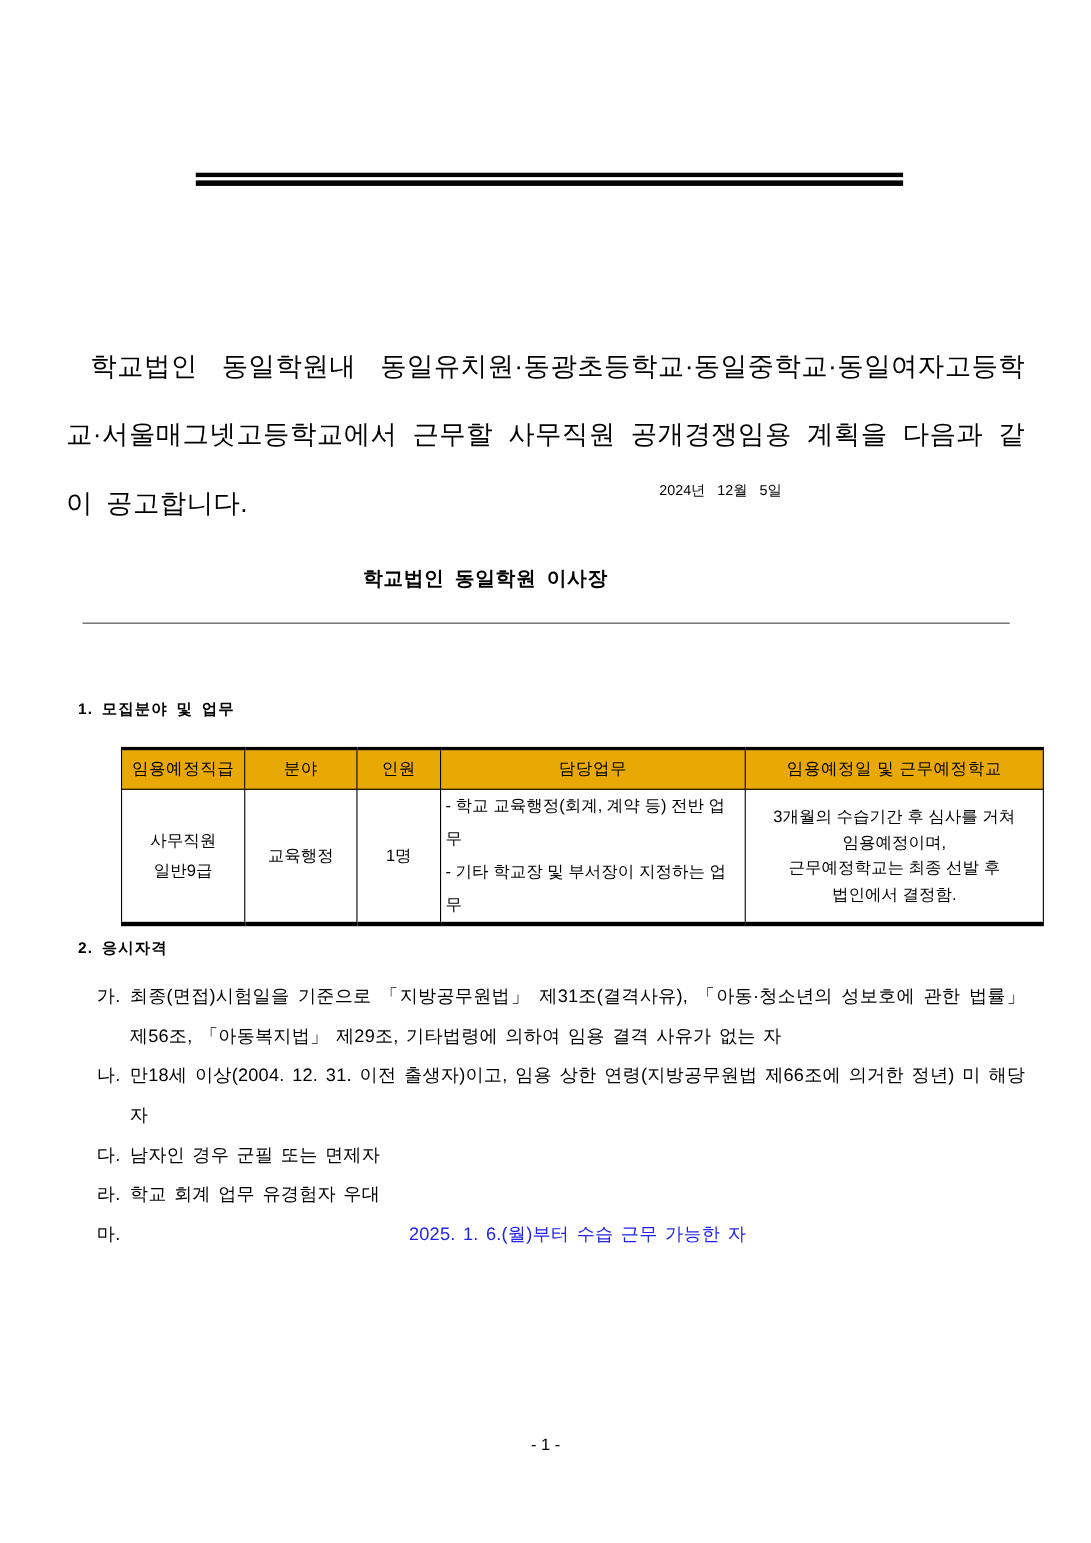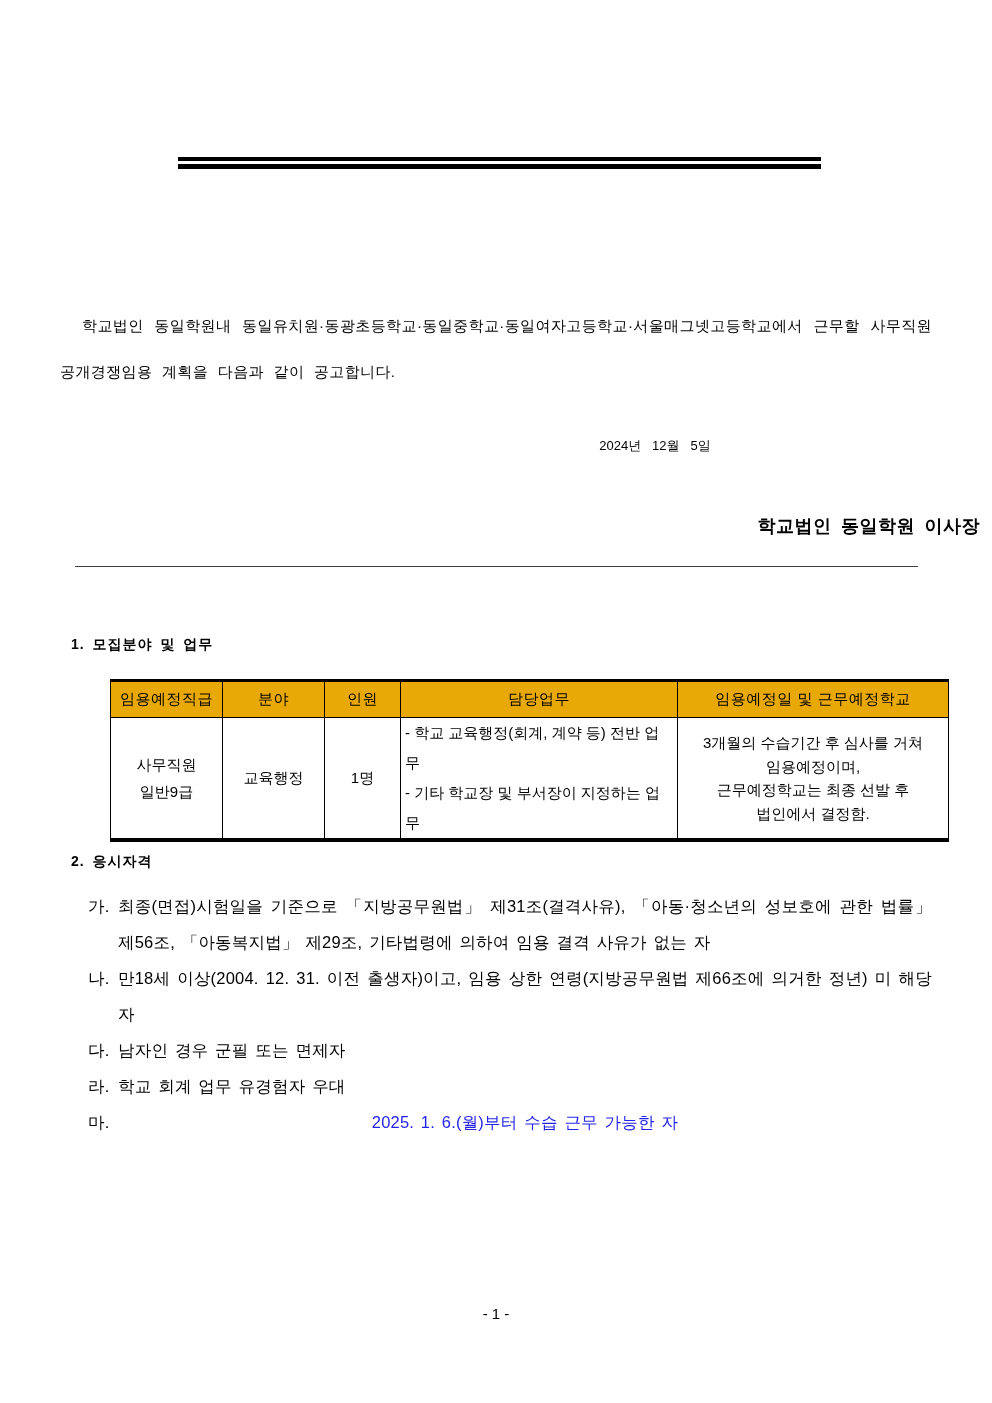--- a/index.html
+++ b/index.html
@@ -24,33 +24,33 @@
     font-size: 23px; font-weight: bold;
     letter-spacing: 3px; word-spacing: 8px;
     line-height: 37px; color: #000;
   }
   .title-bottom-gap { height: 3px; }
   .title-bottom-rule { border-top: 5px solid #000; }
 
   
   .intro {
     position: absolute; left: 60px; top: 303px; width: 872px;
-    font-size: 15px; line-height: 46px;
+    font-size: 24px; line-height: 62px;
     text-align: justify; text-indent: 22px;
     word-spacing: 5px; letter-spacing: 0.4px;
   }
 
   
   .date-line {
     position: absolute; left: 330px; top: 437px; width: 650px;
     text-align: center; font-size: 13px; white-space: pre;
   }
   .issuer-line {
     position: absolute; left: 330px; top: 514px; width: 650px;
-    text-align: right; font-size: 18px; font-weight: bold;
+    text-align: left; font-size: 18px; font-weight: bold;
     word-spacing: 4px; letter-spacing: 0.5px;
   }
 
   .divider {
     position: absolute; left: 75px; top: 566px; width: 843px;
     border-top: 1.5px solid #404040;
   }
 
   
   .section-heading {

